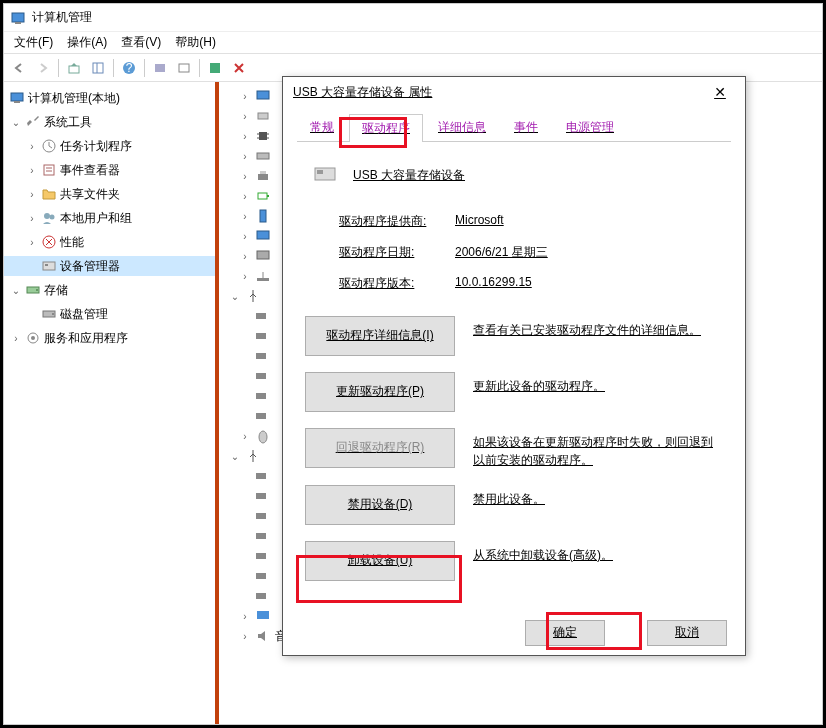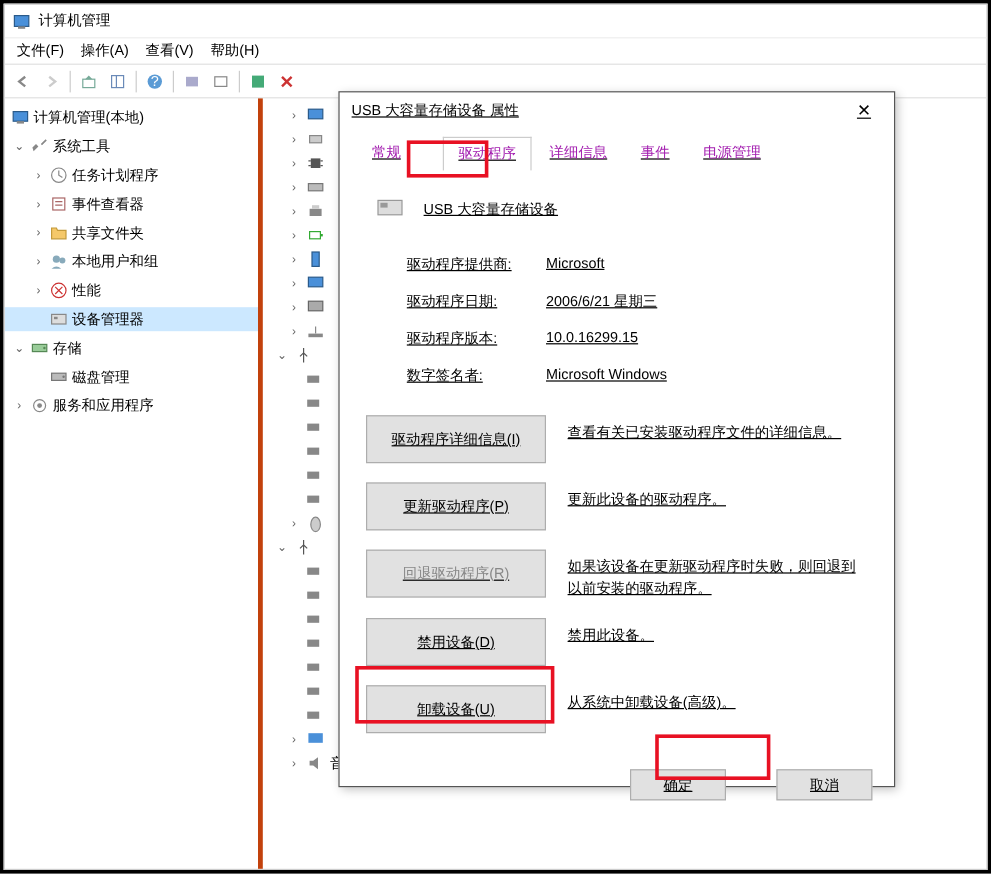--- a/index.html
+++ b/index.html
@@ -25,21 +25,21 @@
 .dev-list li { display: flex; align-items: center; height: 20px; padding-left: 10px; }
 .dev-list .tw { width: 12px; text-align: center; color: #666; font-size: 10px; }
 .dev-list .dicon { width: 16px; height: 16px; margin: 0 4px; display: inline-flex; align-items: center; justify-content: center; }
 
 .dialog { position: absolute; left: 282px; top: 76px; width: 464px; height: 580px; background: #fff; border: 1px solid #555; box-shadow: 2px 2px 8px rgba(0,0,0,.25); display: flex; flex-direction: column; text-decoration: underline; }
 .dlg-title { height: 30px; display: flex; align-items: center; padding: 0 10px; }
 .dlg-title .txt { flex: 1; font-size: 12px; }
 .dlg-close { width: 30px; height: 30px; display: flex; align-items: center; justify-content: center; font-size: 14px; }
 .tabs { display: flex; padding: 6px 14px 0 14px; gap: 2px; }
 .tab { padding: 5px 12px; border: 1px solid transparent; border-bottom: none; color: #a21caf; }
-.tab.active { border-color: #ccc; background: #fff; position: relative; top: 1px; margin-left: 20px; }
+.tab.active { border-color: #ccc; background: #fff; position: relative; top: 1px; }
 .tabline { height: 1px; background: #ccc; margin: 0 14px; }
 .dlg-body { flex: 1; padding: 14px 22px; position: relative; }
 .dev-header { display: flex; align-items: center; gap: 14px; margin: 4px 0 22px 6px; }
 .props { margin-left: 34px; }
 .props .prow { display: flex; margin-bottom: 14px; }
 .props .plabel { width: 116px; }
 .action-row { display: flex; align-items: flex-start; margin-bottom: 16px; gap: 18px; }
 .action-btn { width: 150px; height: 40px; background: #e1e1e1; border: 1px solid #adadad; display: flex; align-items: center; justify-content: center; }
 .action-btn.disabled { color: #888; }
 .action-desc { flex: 1; padding-top: 5px; line-height: 1.5; }
@@ -507,24 +507,20 @@
           <span>Microsoft</span>
         </div>
       <div class="prow">
           <span class="plabel">驱动程序日期:</span>
           <span>2006/6/21 星期三</span>
         </div>
       <div class="prow">
           <span class="plabel">驱动程序版本:</span>
           <span>10.0.16299.15</span>
         </div>
-      <div class="prow">
-          <span class="plabel">数字签名者:</span>
-          <span>Microsoft Windows</span>
-        </div>
     </div>
     <div style="height:10px"></div>
     <div class="action-row">
       <div class="action-btn">驱动程序详细信息(I)</div>
       <div class="action-desc">查看有关已安装驱动程序文件的详细信息。</div>
     </div>
     <div class="action-row">
       <div class="action-btn">更新驱动程序(P)</div>
       <div class="action-desc">更新此设备的驱动程序。</div>
     </div>

